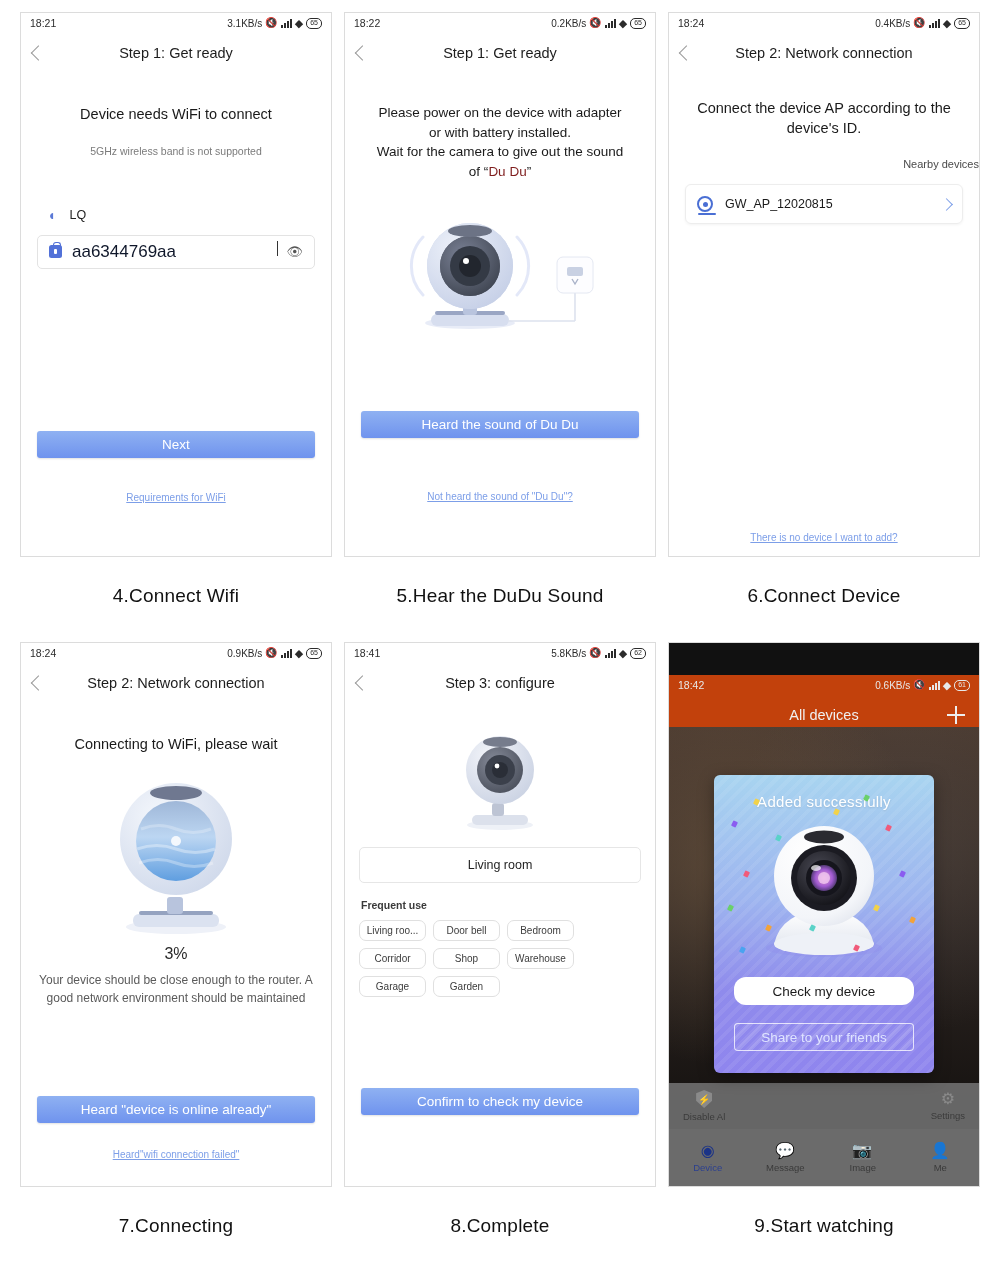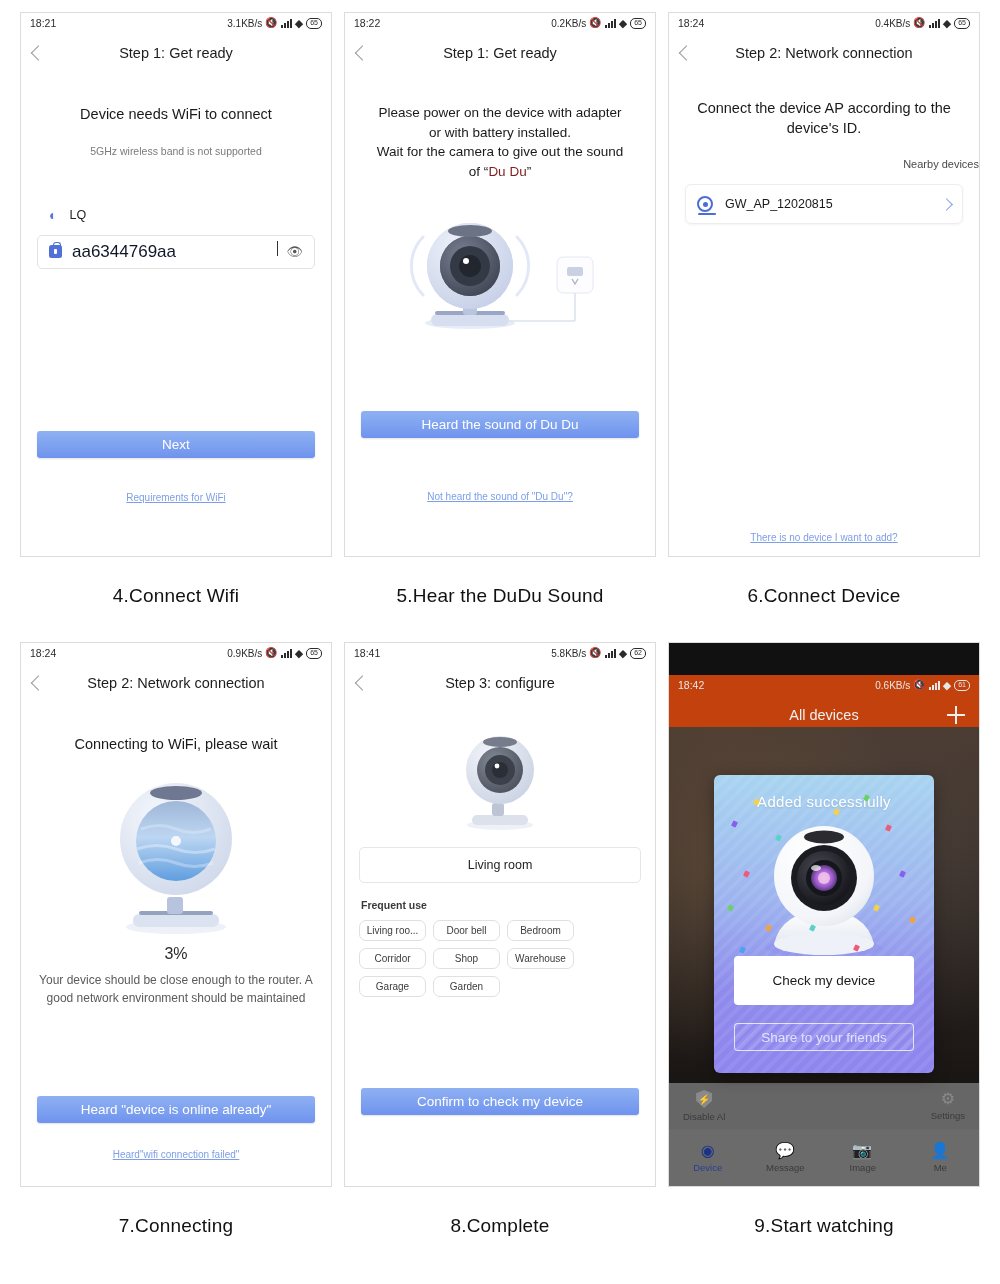--- a/index.html
+++ b/index.html
@@ -259,22 +259,22 @@
       repeating-linear-gradient(135deg, rgba(255,255,255,.07) 0 4px, rgba(255,255,255,0) 4px 9px),
       linear-gradient(180deg,#a8d4f0 0%, #9db4ef 42%, #8f8bec 72%, #8f85ee 100%);
     box-shadow: 0 4px 16px rgba(0,0,0,.35);
   }
   .dlg-title {
     text-align:center; color:#fff; font-size:15px;
     padding-top: 18px; letter-spacing:.3px;
     text-shadow: 0 1px 2px rgba(0,0,0,.12);
   }
   .dlg-btn-white {
-    position:absolute; left:20px; right:20px; bottom:68px; height:49px;
-    background:#fff; border-radius:4px;
+    position:absolute; left:20px; right:20px; bottom:68px; height:28px;
+    background:#fff; border-radius:12px;
     display:flex;align-items:center;justify-content:center;
     font-size:13.5px; color:#1b1b1b;
   }
   .dlg-btn-ghost {
     position:absolute; left:20px; right:20px; bottom:22px; height:28px;
     border:1px solid rgba(255,255,255,.75); border-radius:4px;
     background: repeating-linear-gradient(135deg, rgba(255,255,255,.14) 0 4px, rgba(255,255,255,0) 4px 9px);
     display:flex;align-items:center;justify-content:center;
     font-size:13.5px; color:#dfe4ff;
   }

